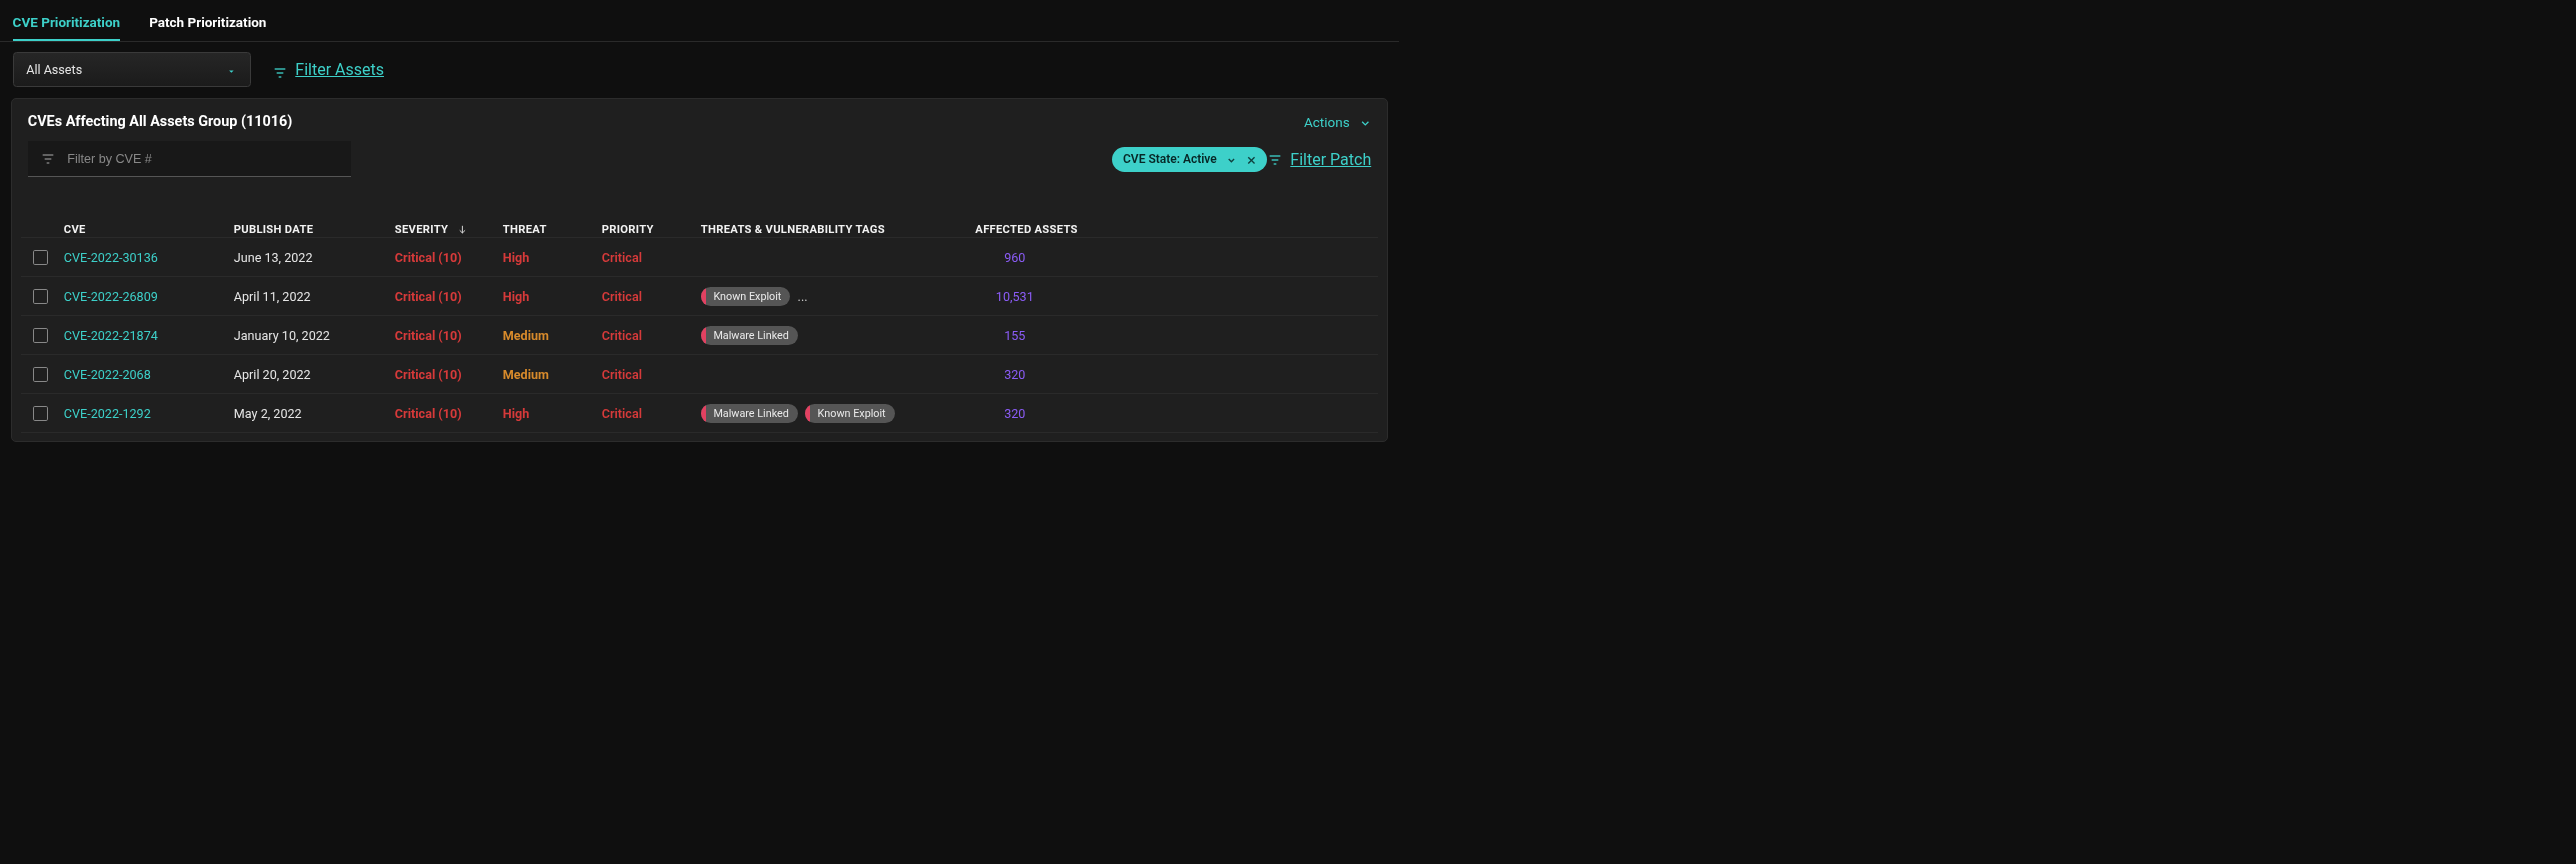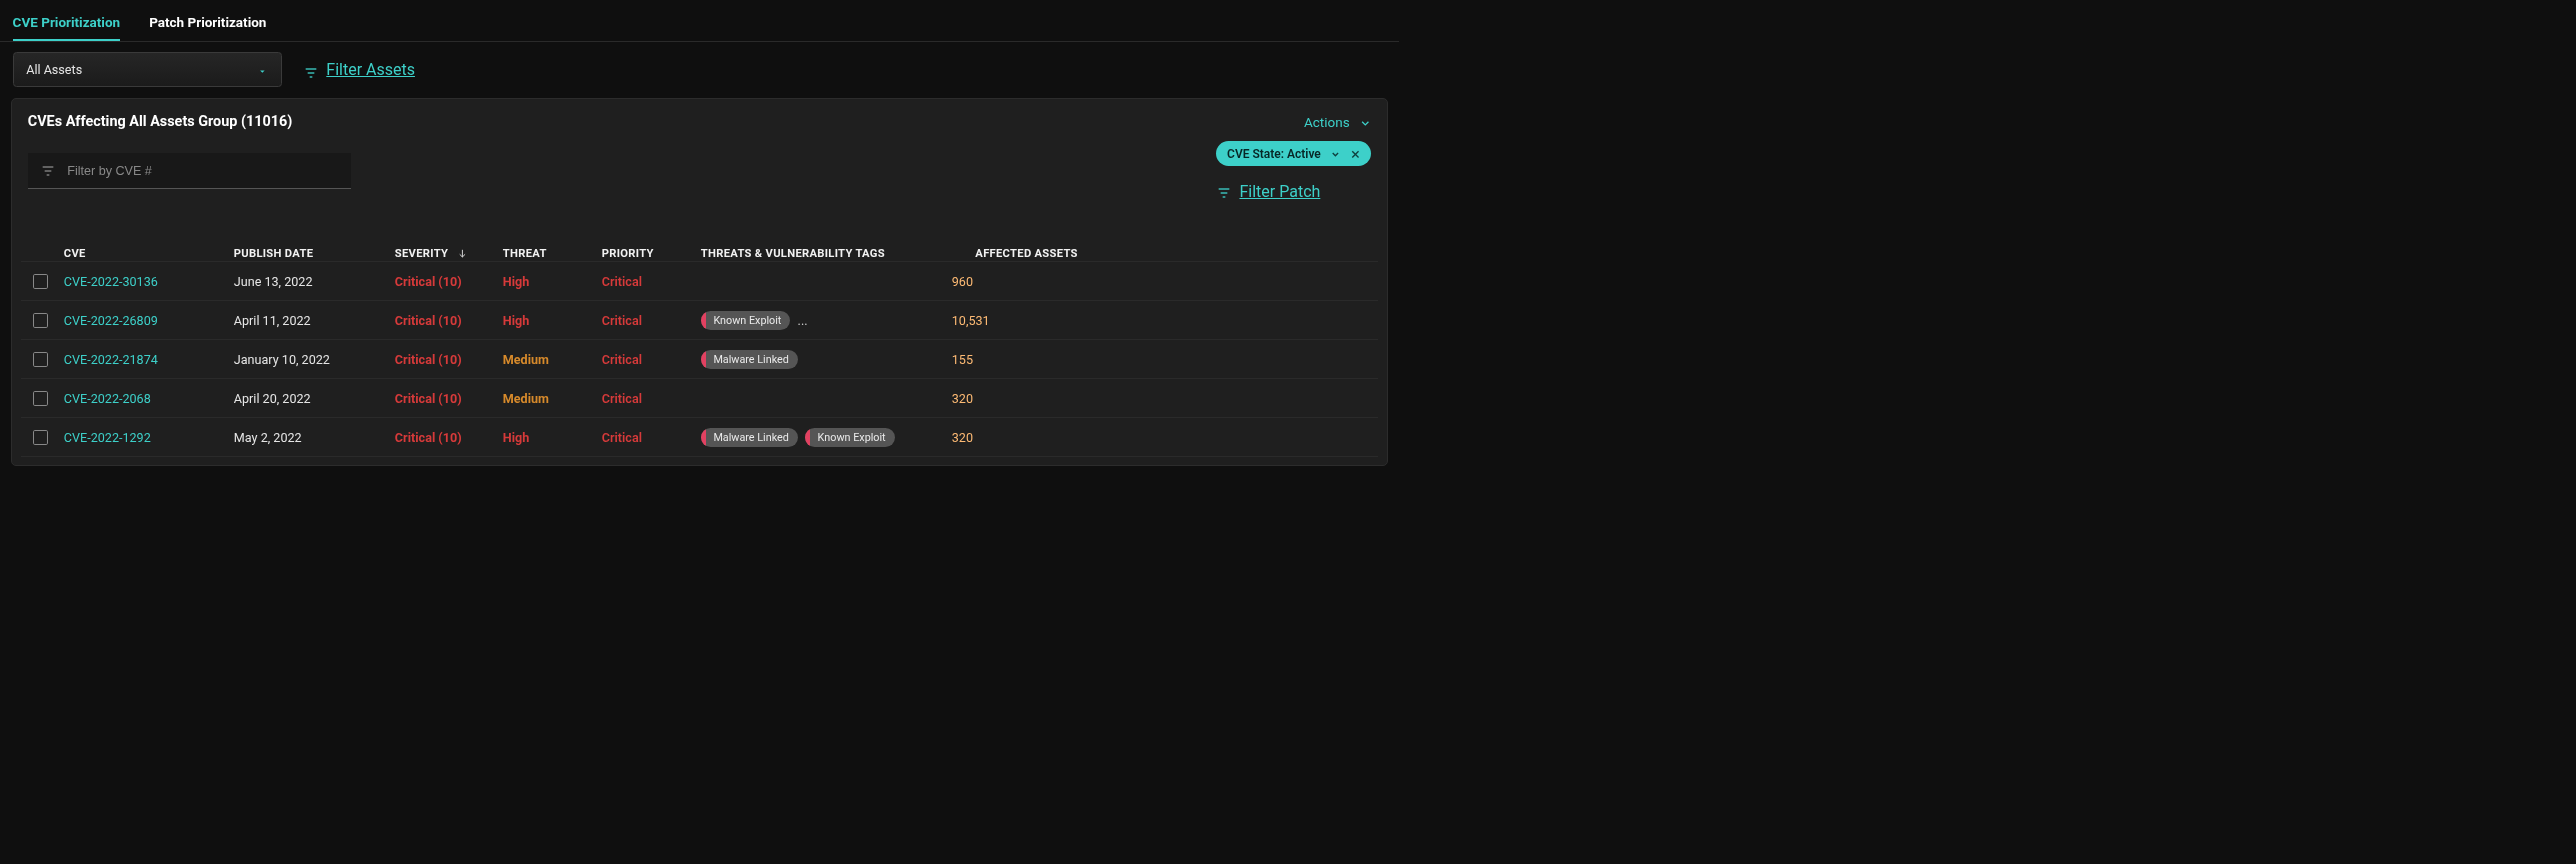--- a/index.html
+++ b/index.html
@@ -37,21 +37,21 @@
   .top-filters {
     display: flex;
     align-items: center;
     gap: 21.5px;
     padding: 10.8px 12.6px;
   }
   .select-box {
     display: flex;
     justify-content: space-between;
     align-items: center;
-    width: 269px;
+    width: 238px;
     padding: 9px 12.6px;
     border: 0.9px solid #3a3a3a;
     border-radius: 3.6px;
     background: linear-gradient(#262626, #1b1b1b);
     color: #e5e5e5;
     cursor: pointer;
   }
   .select-box .tri {
     color: #3dd0c9;
   }
@@ -116,23 +116,22 @@
     border: none;
     outline: none;
     color: #ddd;
     font-size: 12.6px;
     flex: 1;
   }
   .search-box input::placeholder { color: #888; }
 
   .filter-right {
     display: flex;
-    align-items: flex-start;
-    gap: 16px;
-    flex-direction: column;
+    align-items: center;
+    gap: 0;
   }
   .pill {
     display: inline-flex;
     align-items: center;
     gap: 9px;
     background: #3dd0c9;
     color: #072726;
     font-weight: 600;
     border-radius: 896px;
     padding: 5.4px 10.8px;
@@ -160,21 +159,21 @@
     font-weight: 700;
     font-size: 11.2px;
     letter-spacing: 0.3px;
   }
   .row.header .cell { text-transform: uppercase; margin-top: 32px; }
   .row.body .cve-link { color: #3dd0c9; cursor: pointer; }
   .row.body .sev { color: #d63a3a; font-weight: 700; }
   .threat-high { color: #d63a3a; font-weight: 700; }
   .threat-med { color: #d78a2b; font-weight: 700; }
   .priority-crit { color: #d63a3a; font-weight: 600; }
-  .assets { color: #fdba74; text-align: left; padding-right: 18px; cursor: pointer; }
+  .assets { color: #8b5cf6; text-align: center; padding-right: 18px; cursor: pointer; }
   .row.header .assets-h { text-align: right; padding-right: 18px; }
 
   .checkbox {
     width: 14.4px; height: 14.4px; border: 1.8px solid #888; border-radius: 1.8px;
     margin-left: 12.6px; cursor: pointer; background: transparent;
   }
 
   .tag-wrap { display: flex; gap: 7.2px; align-items: center; }
   .tag {
     display: inline-flex; align-items: center; gap: 0;

